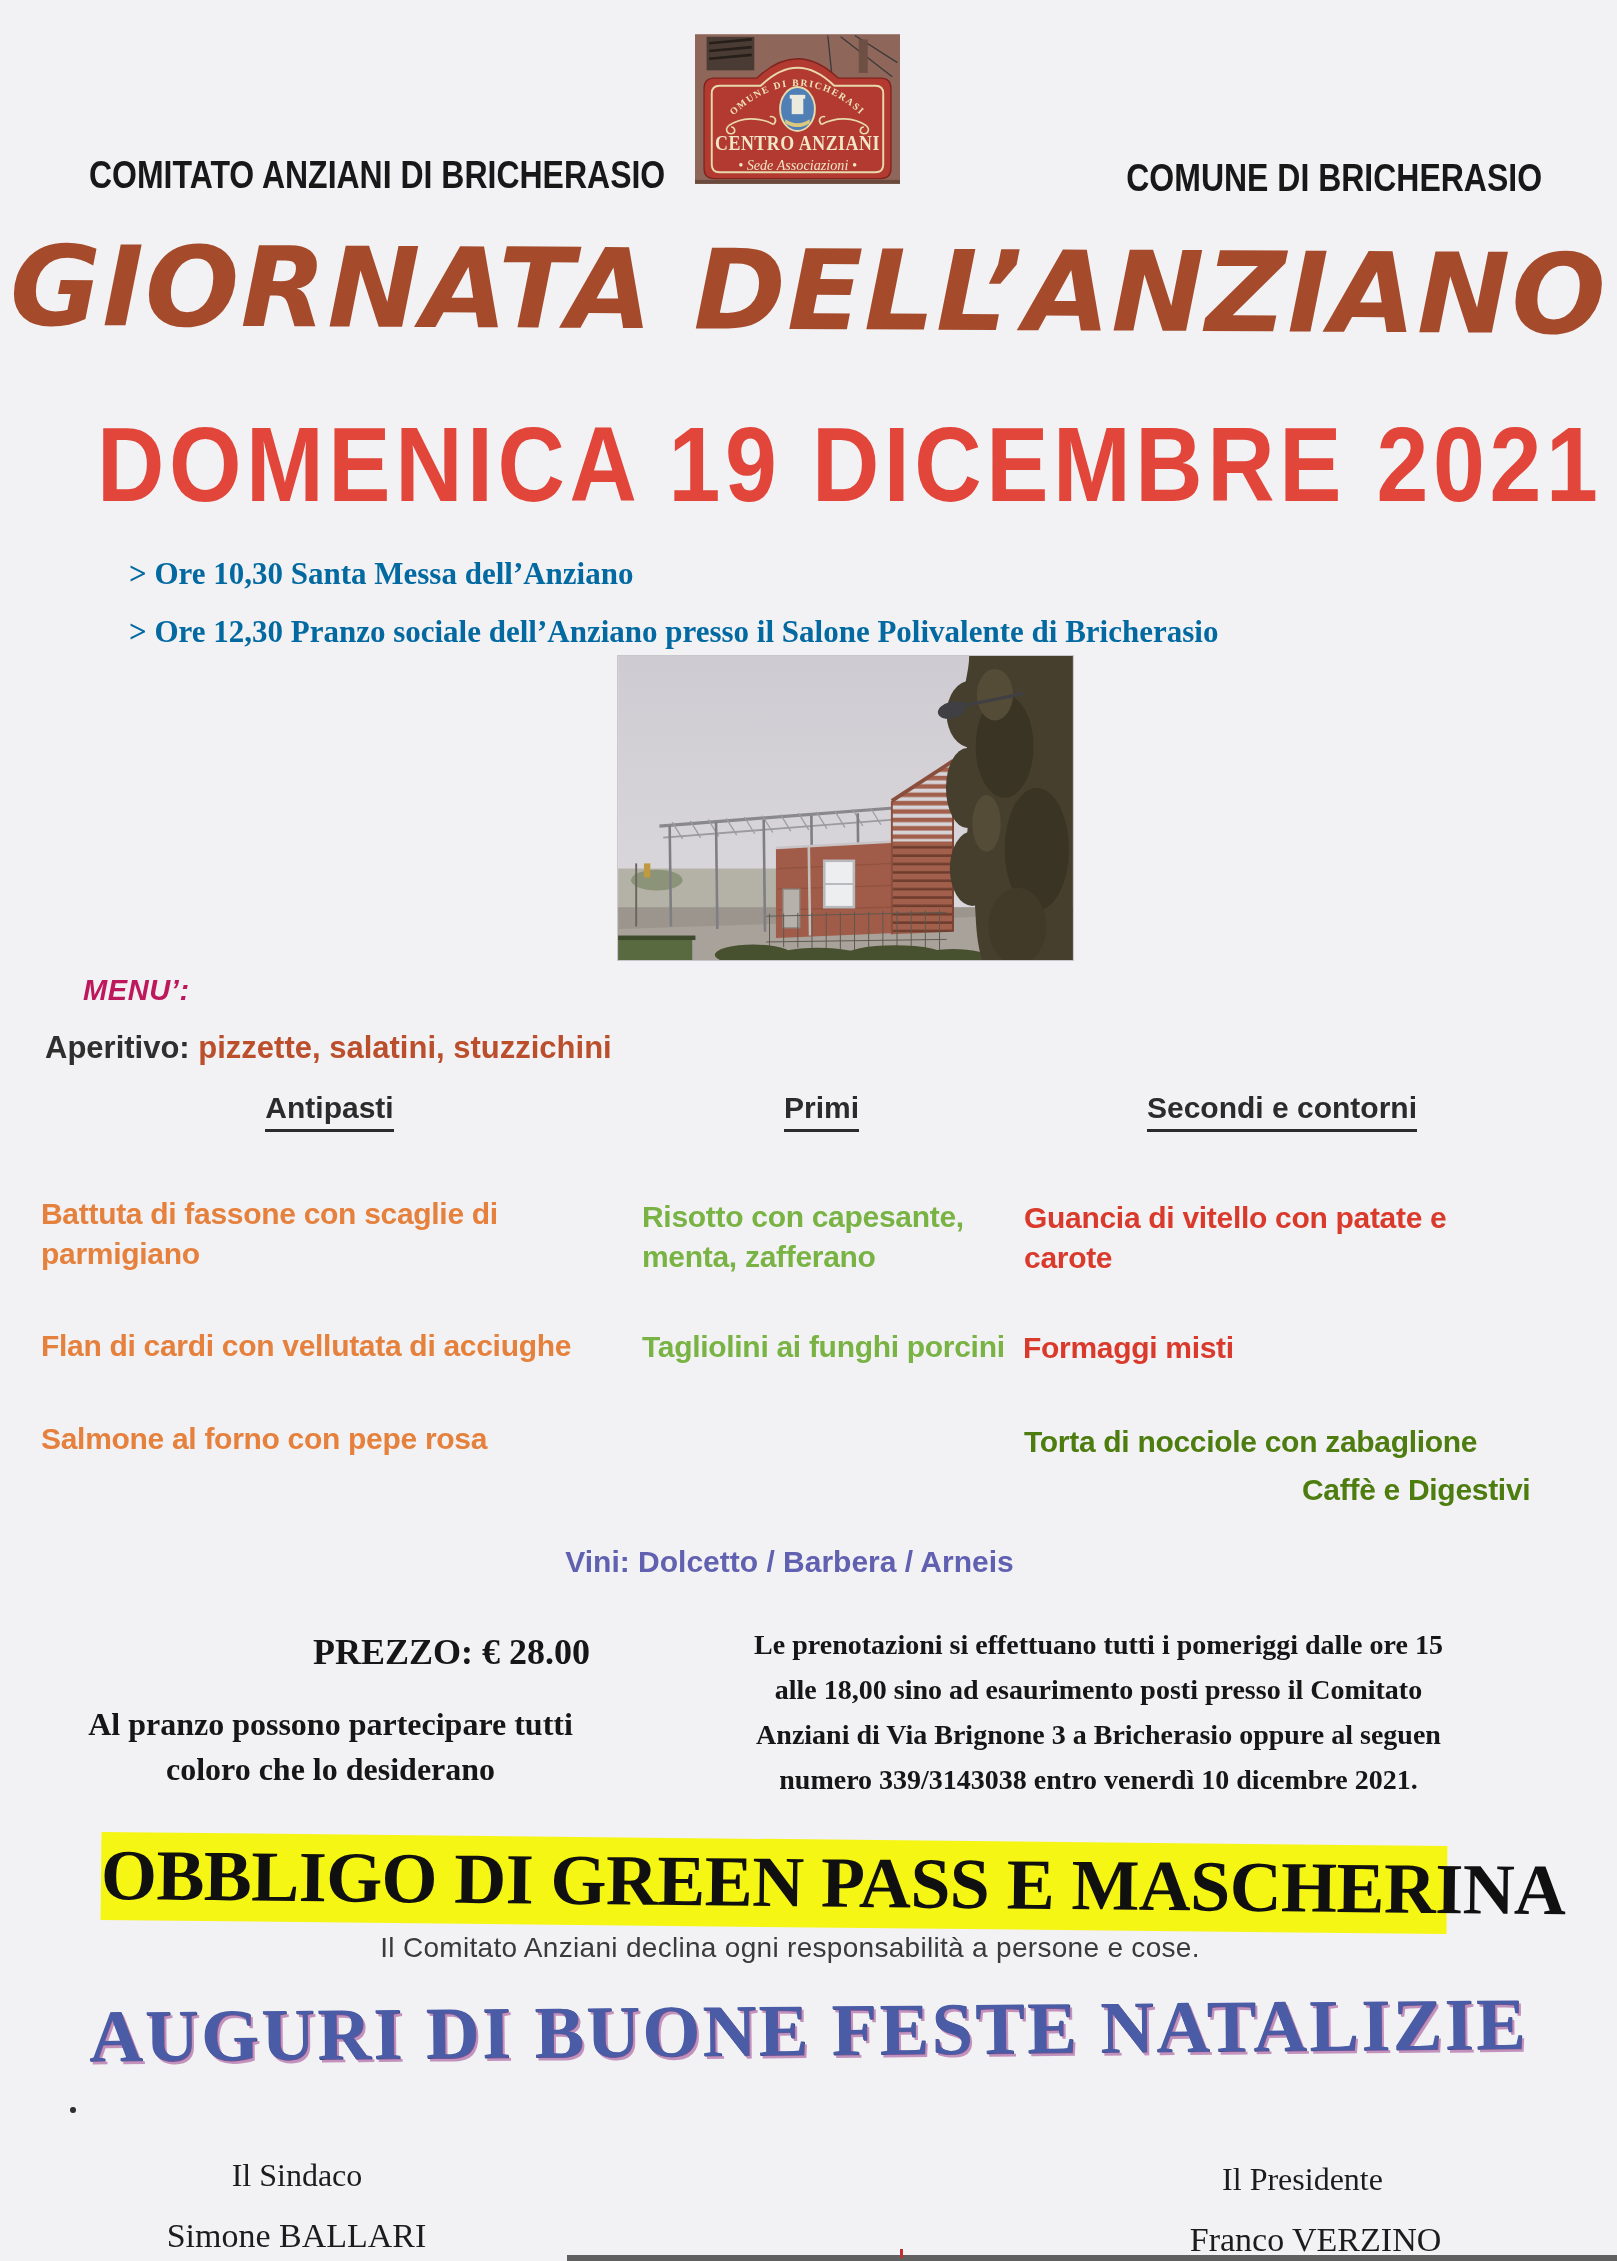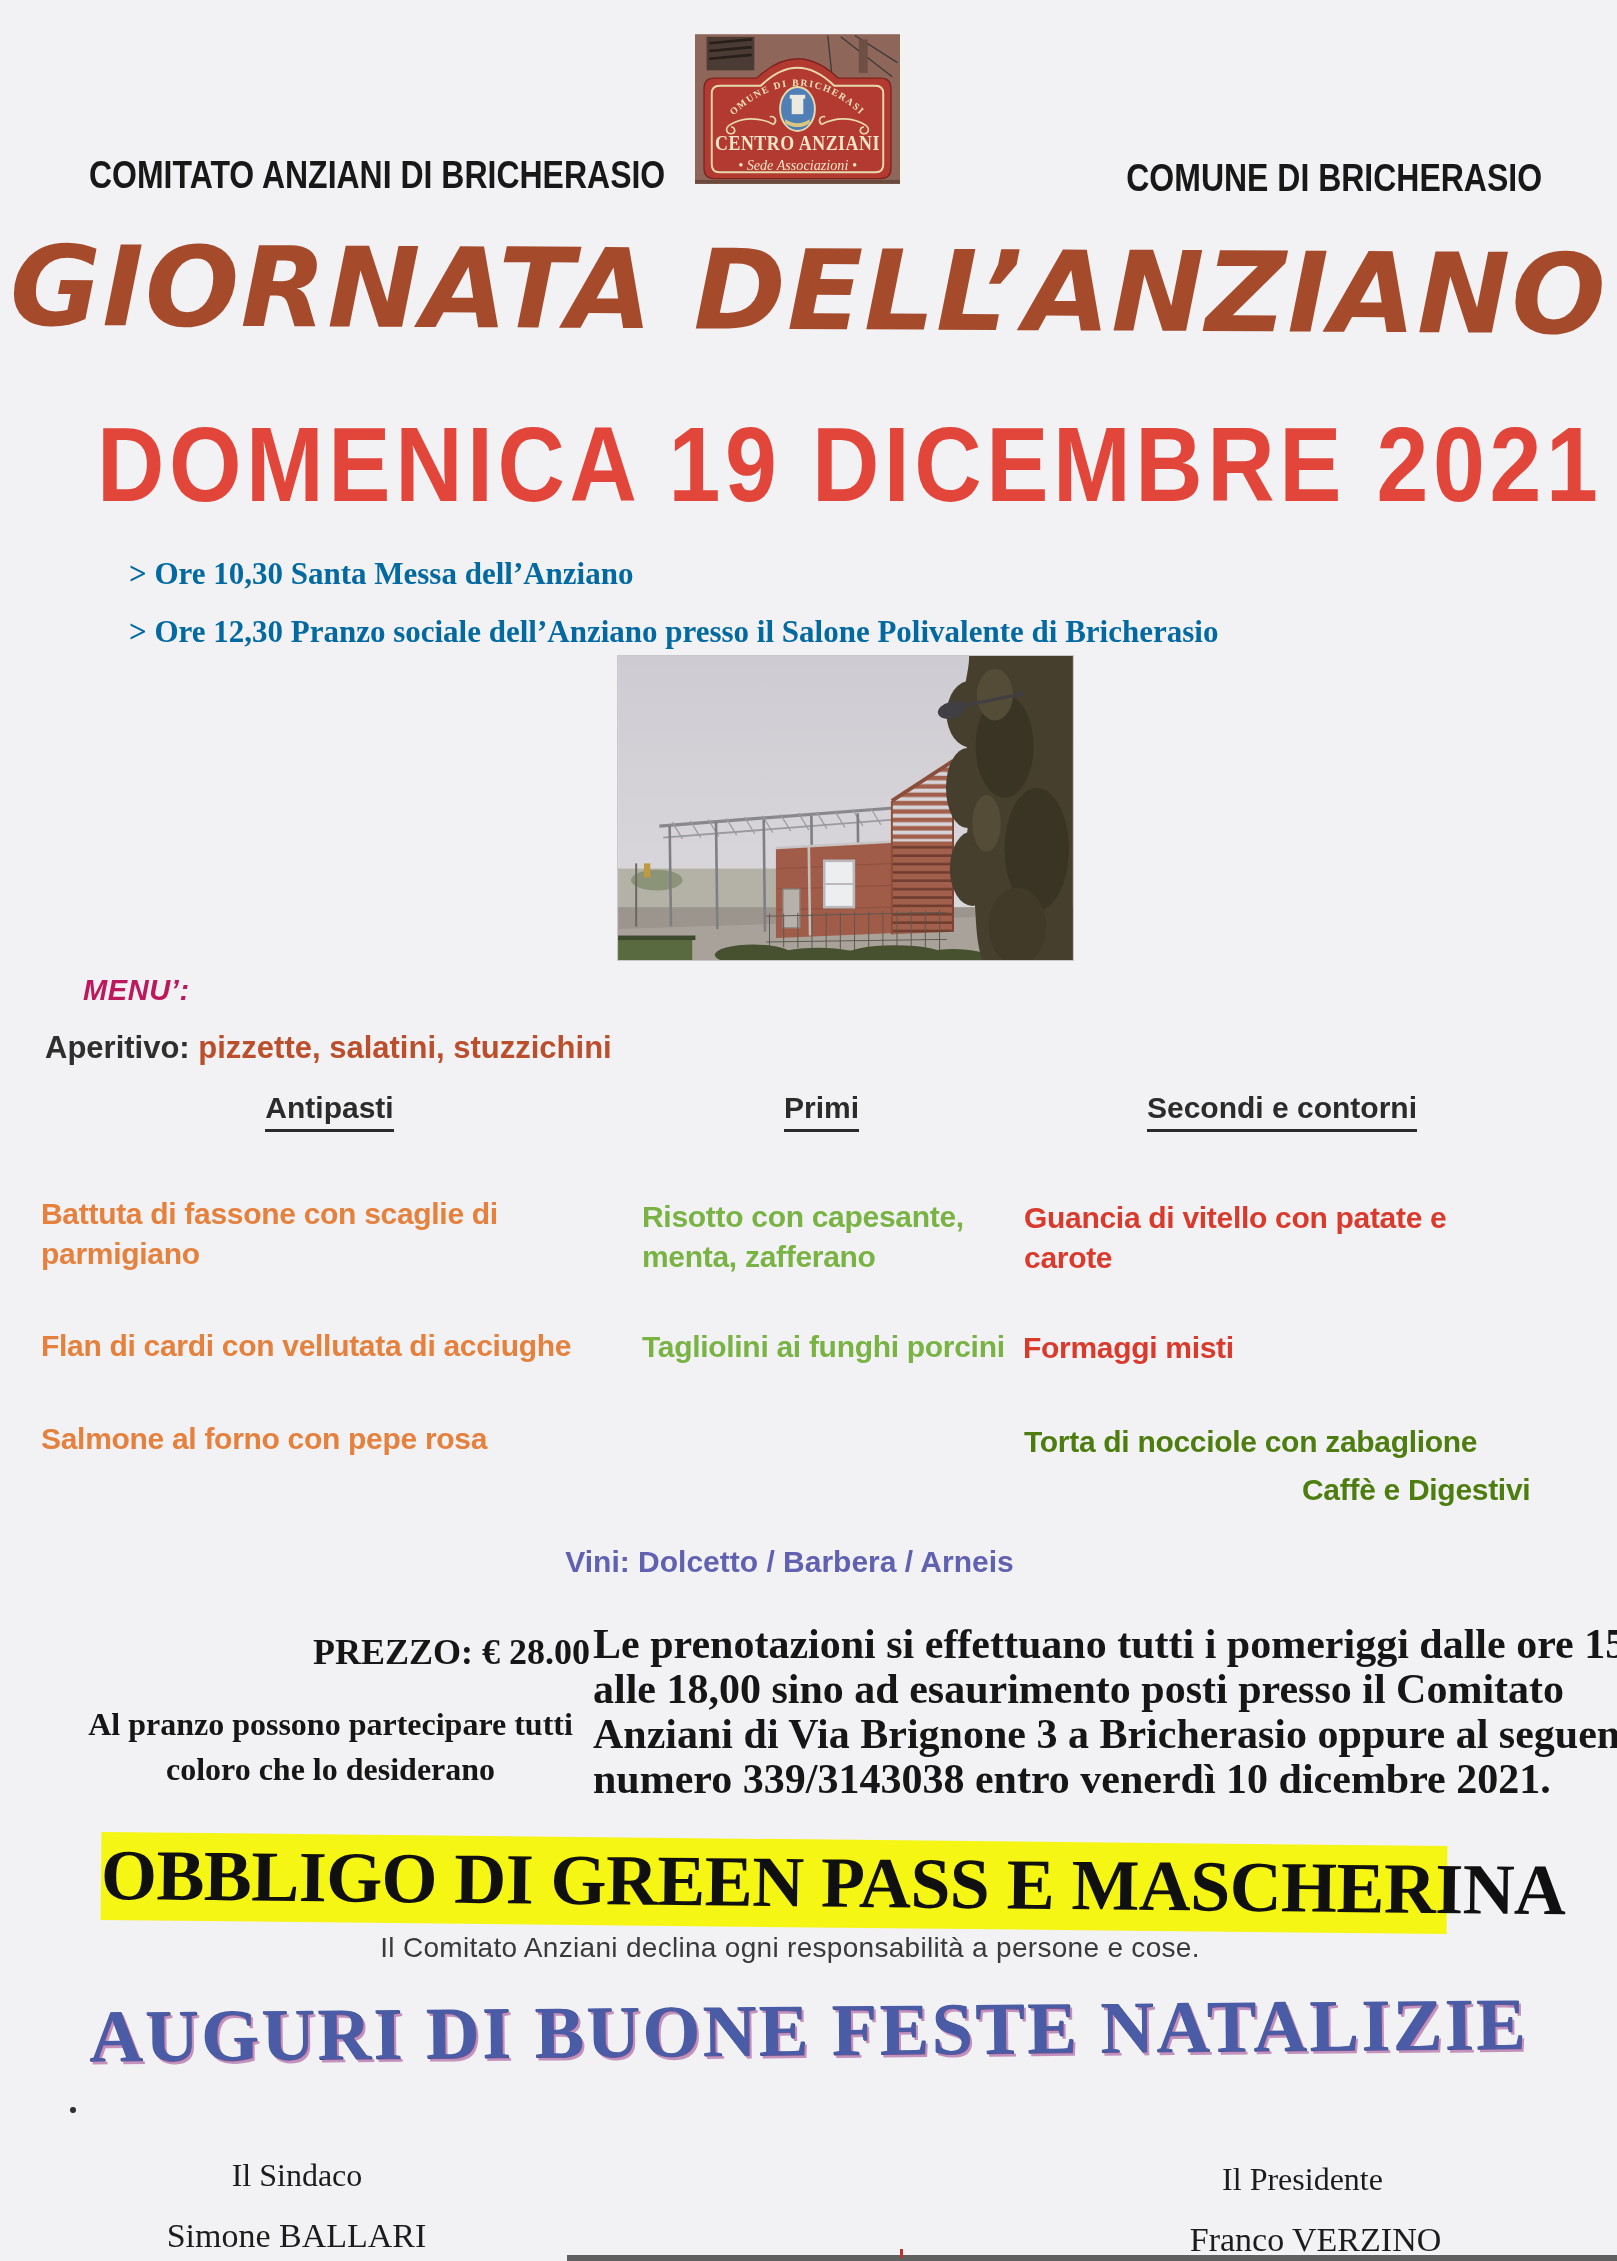--- a/index.html
+++ b/index.html
@@ -61,22 +61,22 @@
   }
   .prezzo{
     left:74px;top:1631px;width:516px;text-align:right;
     font-family:Liberation Serif, serif;font-weight:bold;font-size:36px;color:#161616;white-space:nowrap;
   }
   .participation{
     left:76px;top:1702px;width:509px;text-align:center;
     font-family:"Liberation Serif",serif;font-weight:bold;font-size:32px;line-height:45px;color:#161616;
   }
   .reservations{
-    left:593px;top:1622px;width:1011px;
-    font-family:"Liberation Serif",serif;font-weight:bold;font-size:42px;line-height:45px;color:#161616;
+    left:593px;top:1622px;width:1011px;text-align:center;
+    font-family:"Liberation Serif",serif;font-weight:bold;font-size:28px;line-height:45px;color:#161616;
   }
   .reservations div{white-space:nowrap;}
 
   .banner{
     left:101px;top:1839px;width:1346px;height:88px;background:#f6f614;
     transform:rotate(.6deg);text-align:center;
   }
   .banner .txt{
     font-family:"Liberation Serif",serif;font-weight:bold;font-size:72px;line-height:86px;
     color:#101010;white-space:nowrap;letter-spacing:-0.6px;

